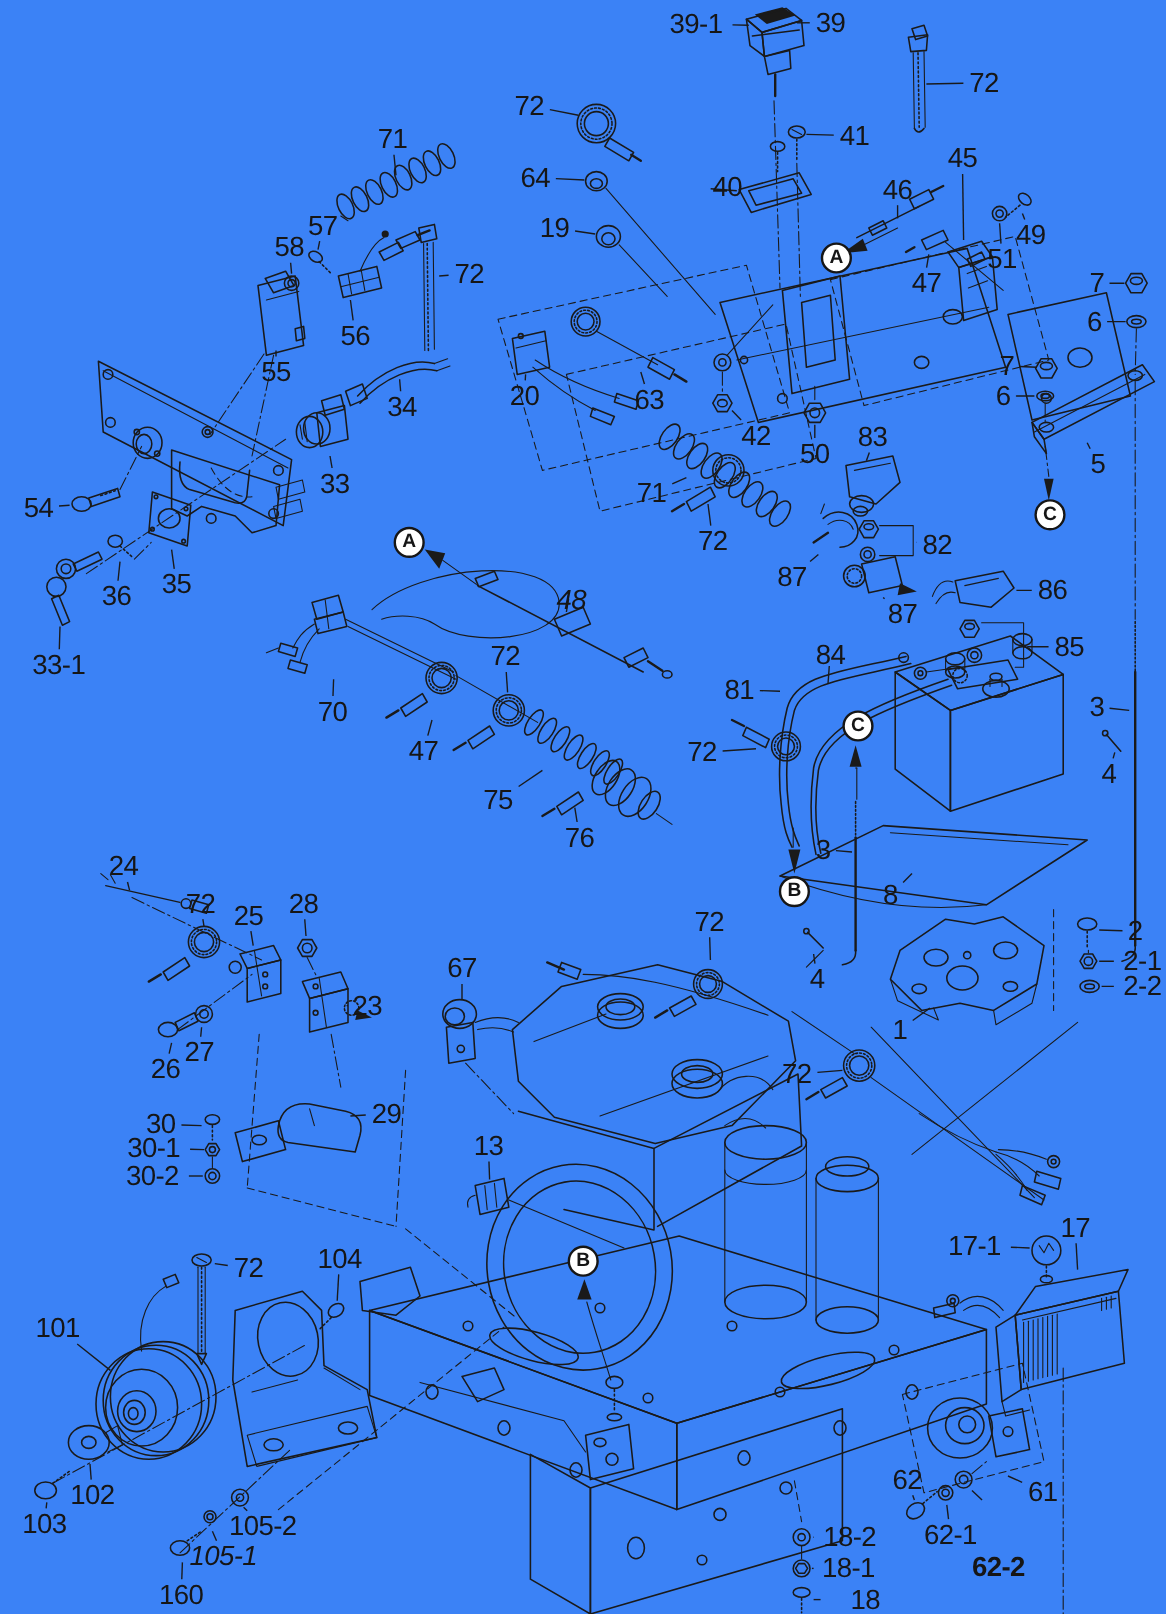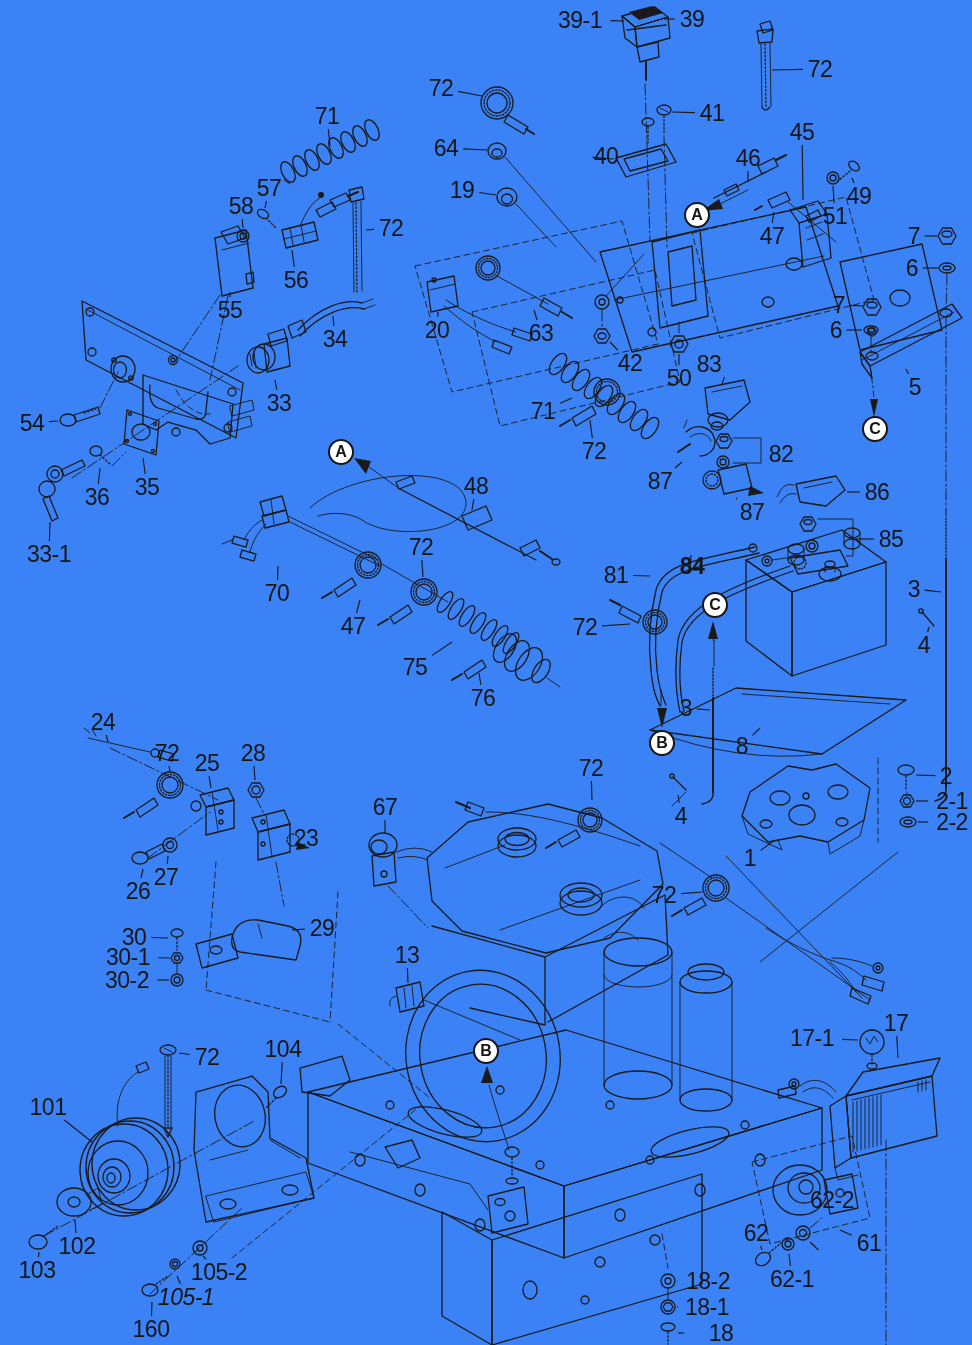--- a/index.html
+++ b/index.html
@@ -918,46 +918,46 @@
       <div class="label" style="left: 230px; top: 310px;">55</div>
       <div class="label" style="left: 839px; top: 305px;">7</div>
       <div class="label" style="left: 836px; top: 330px;">6</div>
       <div class="label" style="left: 915px; top: 387px;">5</div>
       <div class="label" style="left: 335px; top: 339px;">34</div>
       <div class="label" style="left: 279px; top: 403px;">33</div>
       <div class="label" style="left: 437px; top: 330px;">20</div>
       <div class="label" style="left: 541px; top: 333px;">63</div>
       <div class="label" style="left: 630px; top: 363px;">42</div>
       <div class="label" style="left: 679px; top: 378px;">50</div>
-      <div class="label" style="left: 709px; top: 364px;">83</div>
+      <div class="label" style="left: 727px; top: 364px;">83</div>
       <div class="label" style="left: 543px; top: 411px;">71</div>
       <div class="label" style="left: 594px; top: 451px;">72</div>
       <div class="label" style="left: 660px; top: 481px;">87</div>
       <div class="label" style="left: 781px; top: 454px;">82</div>
       <div class="label" style="left: 752px; top: 512px;">87</div>
       <div class="label" style="left: 877px; top: 492px; text-align: right;">86</div>
       <div class="label" style="left: 891px; top: 539px;">85</div>
-      <div class="label" style="left: 692px; top: 566px; font-weight: bold;">84</div>
+      <div class="label" style="left: 692px; top: 546px;">84</div>
       <div class="label" style="left: 616px; top: 575px;">81</div>
       <div class="label" style="left: 914px; top: 589px;">3</div>
       <div class="label" style="left: 924px; top: 645px;">4</div>
       <div class="label" style="left: 585px; top: 627px;">72</div>
       <div class="label" style="left: 686px; top: 708px;">3</div>
       <div class="label" style="left: 742px; top: 746px;">8</div>
       <div class="label" style="left: 681px; top: 816px;">4</div>
       <div class="label" style="left: 946px; top: 776px;">2</div>
       <div class="label" style="left: 952px; top: 801px;">2-1</div>
       <div class="label" style="left: 952px; top: 822px;">2-2</div>
       <div class="label" style="left: 750px; top: 858px;">1</div>
       <div class="label" style="left: 32px; top: 423px;">54</div>
       <div class="label" style="left: 97px; top: 497px;">36</div>
       <div class="label" style="left: 147px; top: 487px;">35</div>
       <div class="label" style="left: 49px; top: 554px;">33-1</div>
       <div class="label" style="left: 277px; top: 593px;">70</div>
-      <div class="label" style="left: 476px; top: 486px;">48</div>
+      <div class="label" style="left: 476px; top: 500px; font-style: italic;">48</div>
       <div class="label" style="left: 421px; top: 547px;">72</div>
       <div class="label" style="left: 353px; top: 626px;">47</div>
       <div class="label" style="left: 415px; top: 667px;">75</div>
       <div class="label" style="left: 483px; top: 698px;">76</div>
       <div class="label" style="left: 103px; top: 722px;">24</div>
       <div class="label" style="left: 167px; top: 753px;">72</div>
       <div class="label" style="left: 207px; top: 763px;">25</div>
       <div class="label" style="left: 253px; top: 753px;">28</div>
       <div class="label" style="left: 306px; top: 838px;">23</div>
       <div class="label" style="left: 138px; top: 891px;">26</div>
@@ -967,21 +967,21 @@
       <div class="label" style="left: 127px; top: 980px;">30-2</div>
       <div class="label" style="left: 322px; top: 928px;">29</div>
       <div class="label" style="left: 385px; top: 807px;">67</div>
       <div class="label" style="left: 591px; top: 768px;">72</div>
       <div class="label" style="left: 664px; top: 895px;">72</div>
       <div class="label" style="left: 407px; top: 955px;">13</div>
       <div class="label" style="left: 812px; top: 1038px;">17-1</div>
       <div class="label" style="left: 896px; top: 1023px;">17</div>
       <div class="label" style="left: 869px; top: 1243px;">61</div>
       <div class="label" style="left: 756px; top: 1233px;">62</div>
-      <div class="label" style="left: 832px; top: 1200px;">62-2</div>
+      <div class="label" style="left: 832px; top: 1306px; font-weight: bold;">62-2</div>
       <div class="label" style="left: 792px; top: 1279px;">62-1</div>
       <div class="label" style="left: 708px; top: 1281px;">18-2</div>
       <div class="label" style="left: 707px; top: 1307px;">18-1</div>
       <div class="label" style="left: 701px; top: 1333px; margin-left: 20px;">18</div>
       <div class="label" style="left: 48px; top: 1107px;">101</div>
       <div class="label" style="left: 207px; top: 1057px;">72</div>
       <div class="label" style="left: 283px; top: 1049px;">104</div>
       <div class="label" style="left: 77px; top: 1246px;">102</div>
       <div class="label" style="left: 37px; top: 1270px;">103</div>
       <div class="label" style="left: 219px; top: 1272px;">105-2</div>

